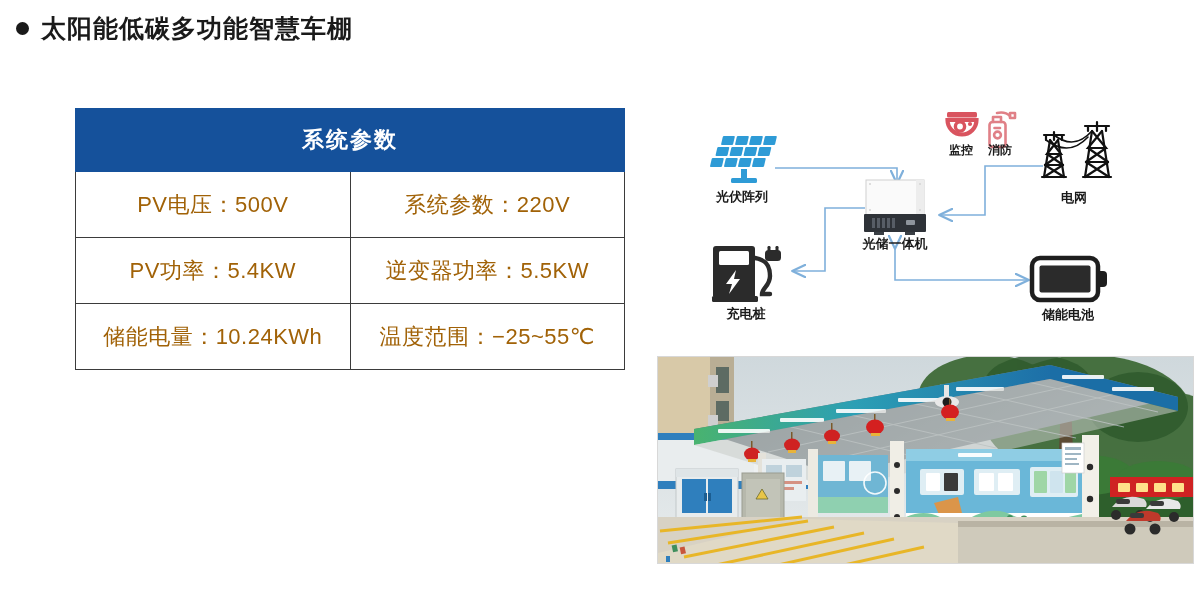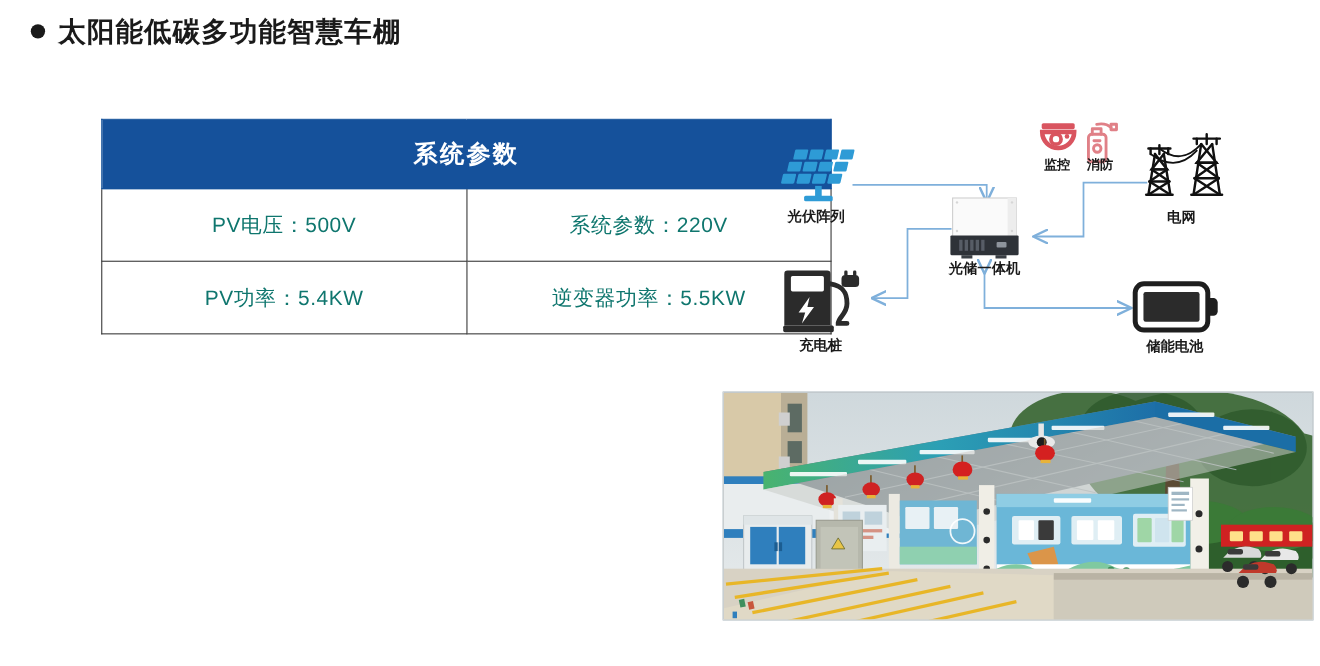--- a/index.html
+++ b/index.html
@@ -12,21 +12,21 @@
     background: #ffffff;
     font-family: "Liberation Sans", "DejaVu Sans", sans-serif;
     color: #1a1a1a;
     overflow: hidden;
     position: relative;
   }
 
   
   #page-title-row {
     position: absolute;
-    left: 28px;
+    left: 16px;
     top: 12px;
     display: flex;
     align-items: center;
     gap: 12px;
   }
   #title-bullet {
     width: 13px;
     height: 13px;
     border-radius: 50%;
     background: #1a1a1a;
@@ -36,32 +36,32 @@
     font-size: 25px;
     font-weight: bold;
     letter-spacing: 1px;
     color: #1a1a1a;
     white-space: nowrap;
   }
 
   
   #spec-table {
     position: absolute;
-    left: 92px;
+    left: 75px;
     top: 108px;
-    width: 664px;
+    width: 550px;
     border-collapse: collapse;
     table-layout: fixed;
   }
   #spec-table td, #spec-table th {
     border: 1.5px solid #3b3b3b;
     text-align: center;
     vertical-align: middle;
-    font-size: 19px;
-    color: #0f766e;
+    font-size: 22px;
+    color: #a16207;
     padding: 0;
   }
   #spec-table th.header-cell {
     background: #15519B;
     color: #ffffff;
     font-size: 22px;
     font-weight: bold;
     height: 62px;
     letter-spacing: 2px;
     border-color: #15519B;
@@ -123,20 +123,24 @@
     <tr>
       <th class="header-cell" colspan="2">系统参数</th>
     </tr>
     <tr>
       <td class="body-cell">PV电压：500V</td>
       <td class="body-cell">系统参数：220V</td>
     </tr>
     <tr>
       <td class="body-cell">PV功率：5.4KW</td>
       <td class="body-cell">逆变器功率：5.5KW</td>
+    </tr>
+    <tr>
+      <td class="body-cell">储能电量：10.24KWh</td>
+      <td class="body-cell">温度范围：−25~55℃</td>
     </tr>
   </tbody>
 </table>
 
 <div id="diagram">
 <svg width="545" height="250" viewBox="0 0 545 250" xmlns="http://www.w3.org/2000/svg">
 
   <defs>
     <marker id="arw" markerWidth="9" markerHeight="9" refX="8" refY="4.5" orient="auto">
       <path d="M0,0.5 L8.5,4.5 L0,8.5" fill="none" stroke="#7FB0DB" stroke-width="1.4" stroke-linecap="round" stroke-linejoin="round"></path>

